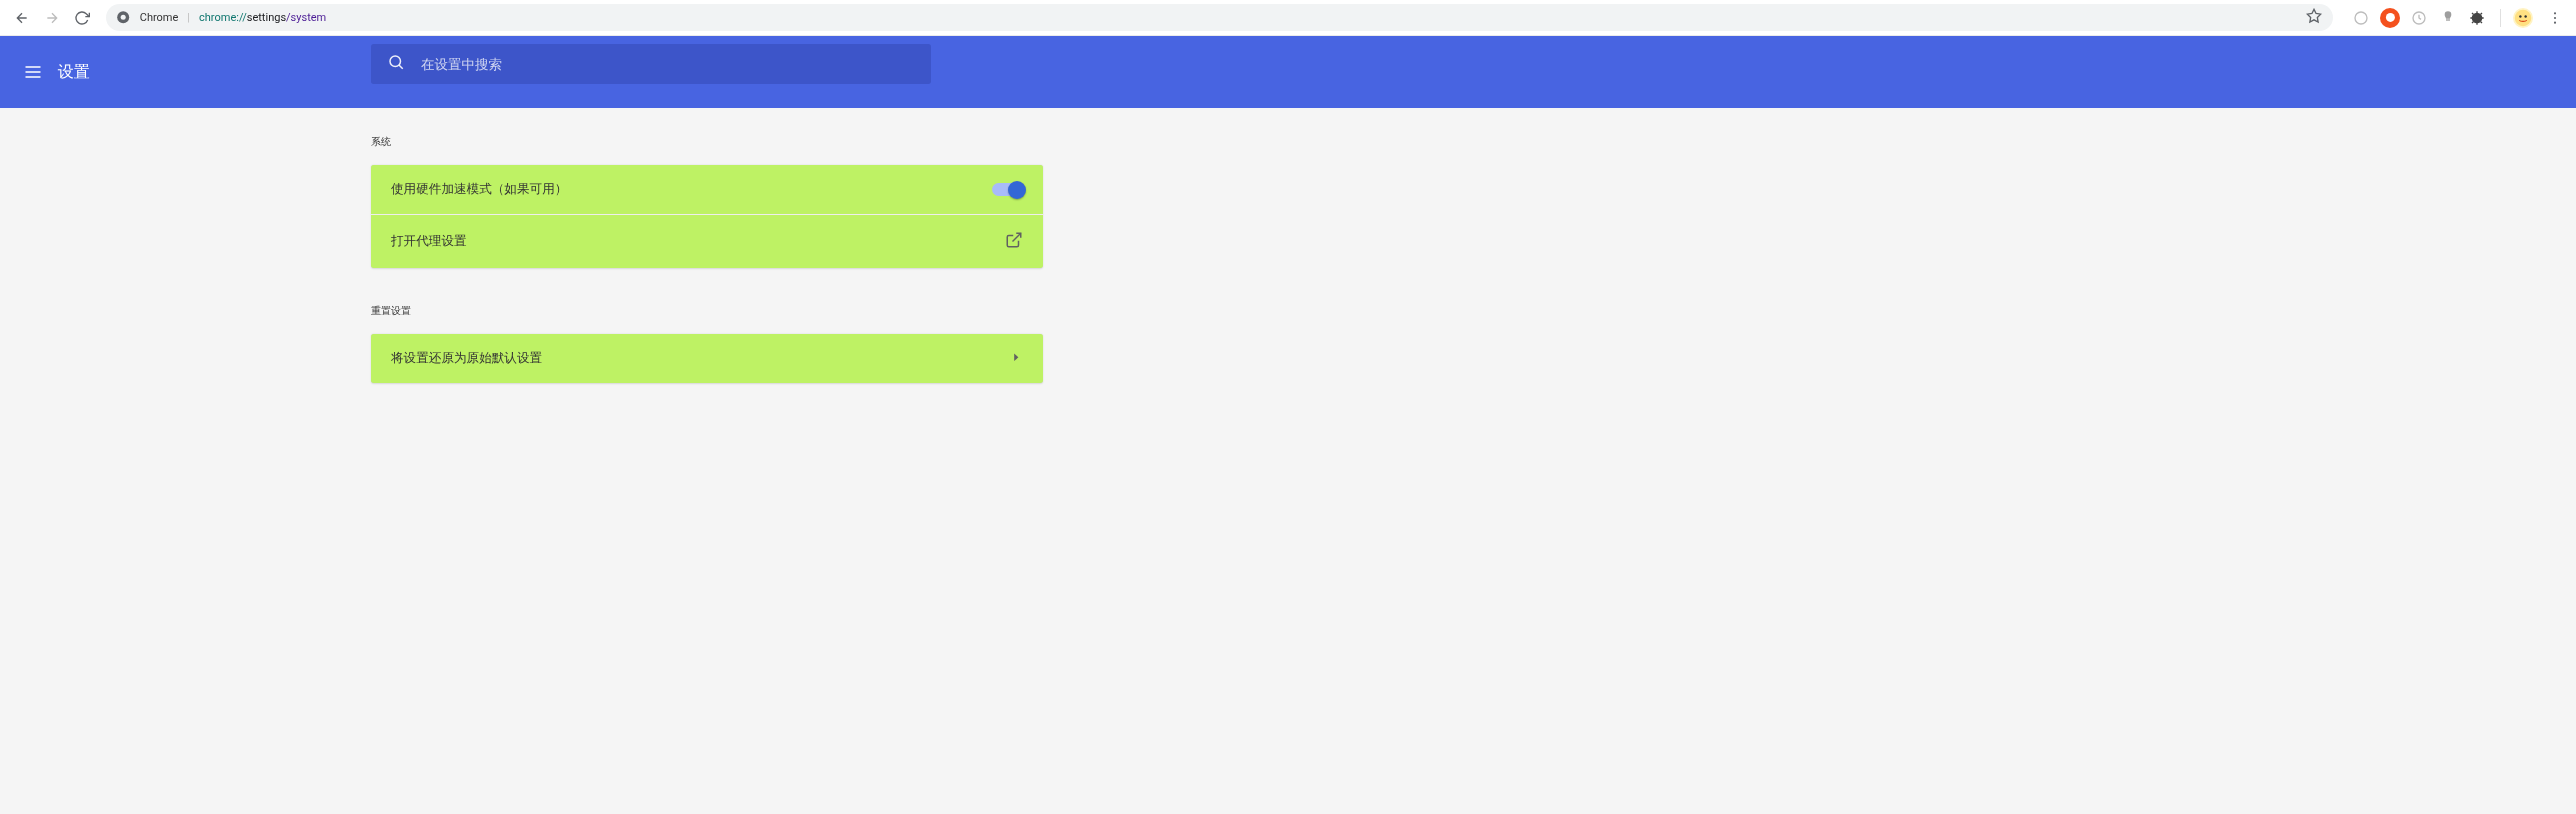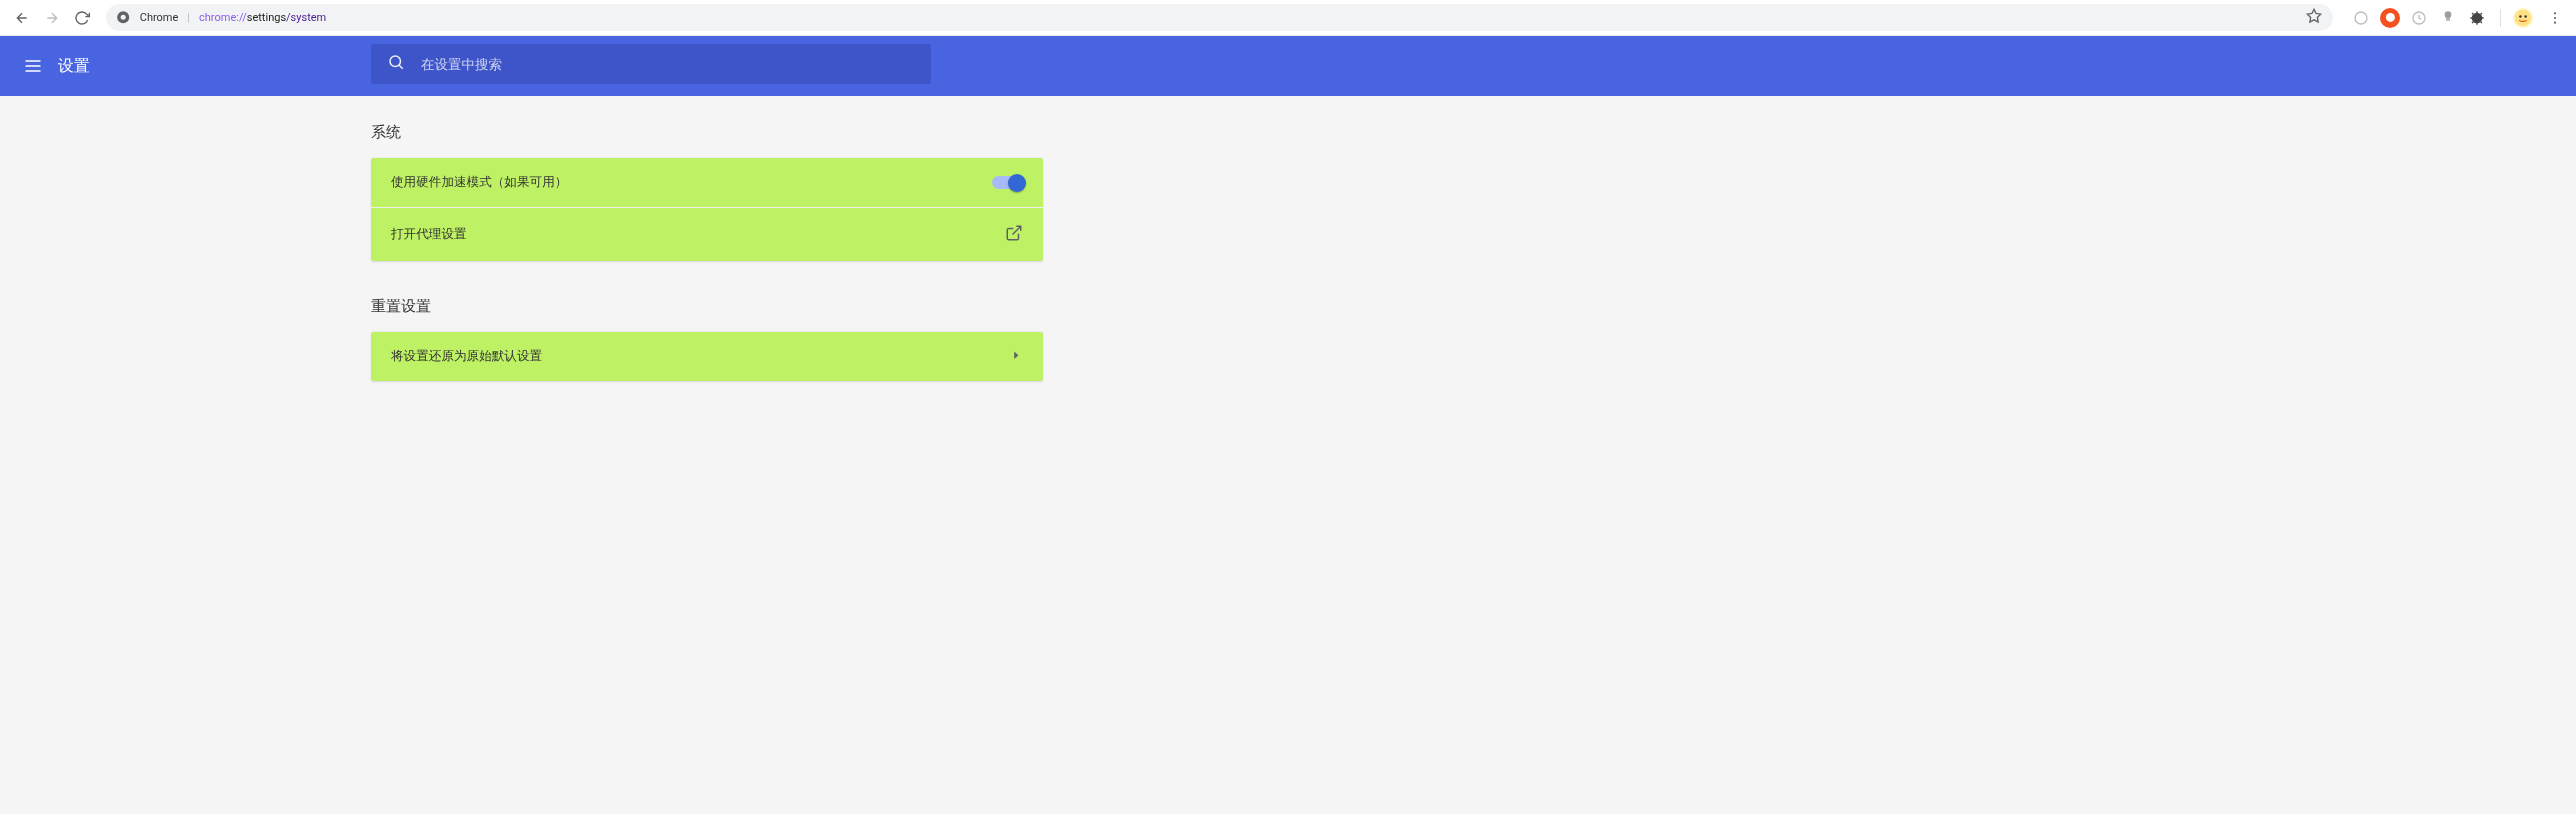--- a/index.html
+++ b/index.html
@@ -52,21 +52,21 @@
       width: 14.4px; height:14.4px; margin-right:9px; display:flex; align-items:center; justify-content:center;
     }
     .omnibox .brand {
       color: #333;
       margin-right: 9px;
     }
     .omnibox .sep {
       color: #bdbdbd;
       margin-right: 9px;
     }
-    .omnibox .url-prefix { color: #8b5cf6; }
+    .omnibox .url-prefix { color: #0f766e; }
     .omnibox .url-emph { color: #202124; }
     .omnibox .url-suffix { color: #4c1d95; }
     .omnibox .star {
       margin-left: auto;
       color: #5f6368;
     }
     .toolbar-icons {
       display:flex; align-items:center; gap:9px; margin-left:12.6px;
     }
     .toolbar-icons .ext {
@@ -74,21 +74,21 @@
       font-size:12.6px;
     }
     .vsep { width:0.9px; height:18px; background:#e0e0e0; margin:0 3.6px;}
     .menu-dots {
       width:25px;height:25px;display:flex;align-items:center;justify-content:center;color:#5f6368;cursor:pointer;border:none;background:transparent;border-radius:50%;
     }
 
     
     .settings-header {
       background: #4864e1;
-      height: 60px;
+      height: 72px;
       display: flex;
       align-items: center;
       padding: 0 18px;
       color: #fff;
     }
     .hamburger {
       width:29px;height:29px;display:flex;align-items:center;justify-content:center;color:#fff;border:none;background:transparent;cursor:pointer;margin-right:10.8px;
     }
     .settings-title {
       font-size: 16px;
@@ -130,21 +130,21 @@
       min-height: calc(100vh - 92px);
       width:100%;
       padding-top: 27px;
       position:relative;
     }
     .content-inner {
       width: 672px;
       margin-left: 371px;
     }
     .section-title {
-      font-size: 15px;
+      font-size: 10px;
       color: #333;
       font-weight: 500;
       margin-bottom: 16px;
     }
     .card {
       background: #bef264;
       border-radius: 2.7px;
       box-shadow: 0 0.9px 1.8px rgba(0,0,0,0.12), 0 0 0.9px rgba(0,0,0,0.08);
       margin-bottom: 36px;
     }

